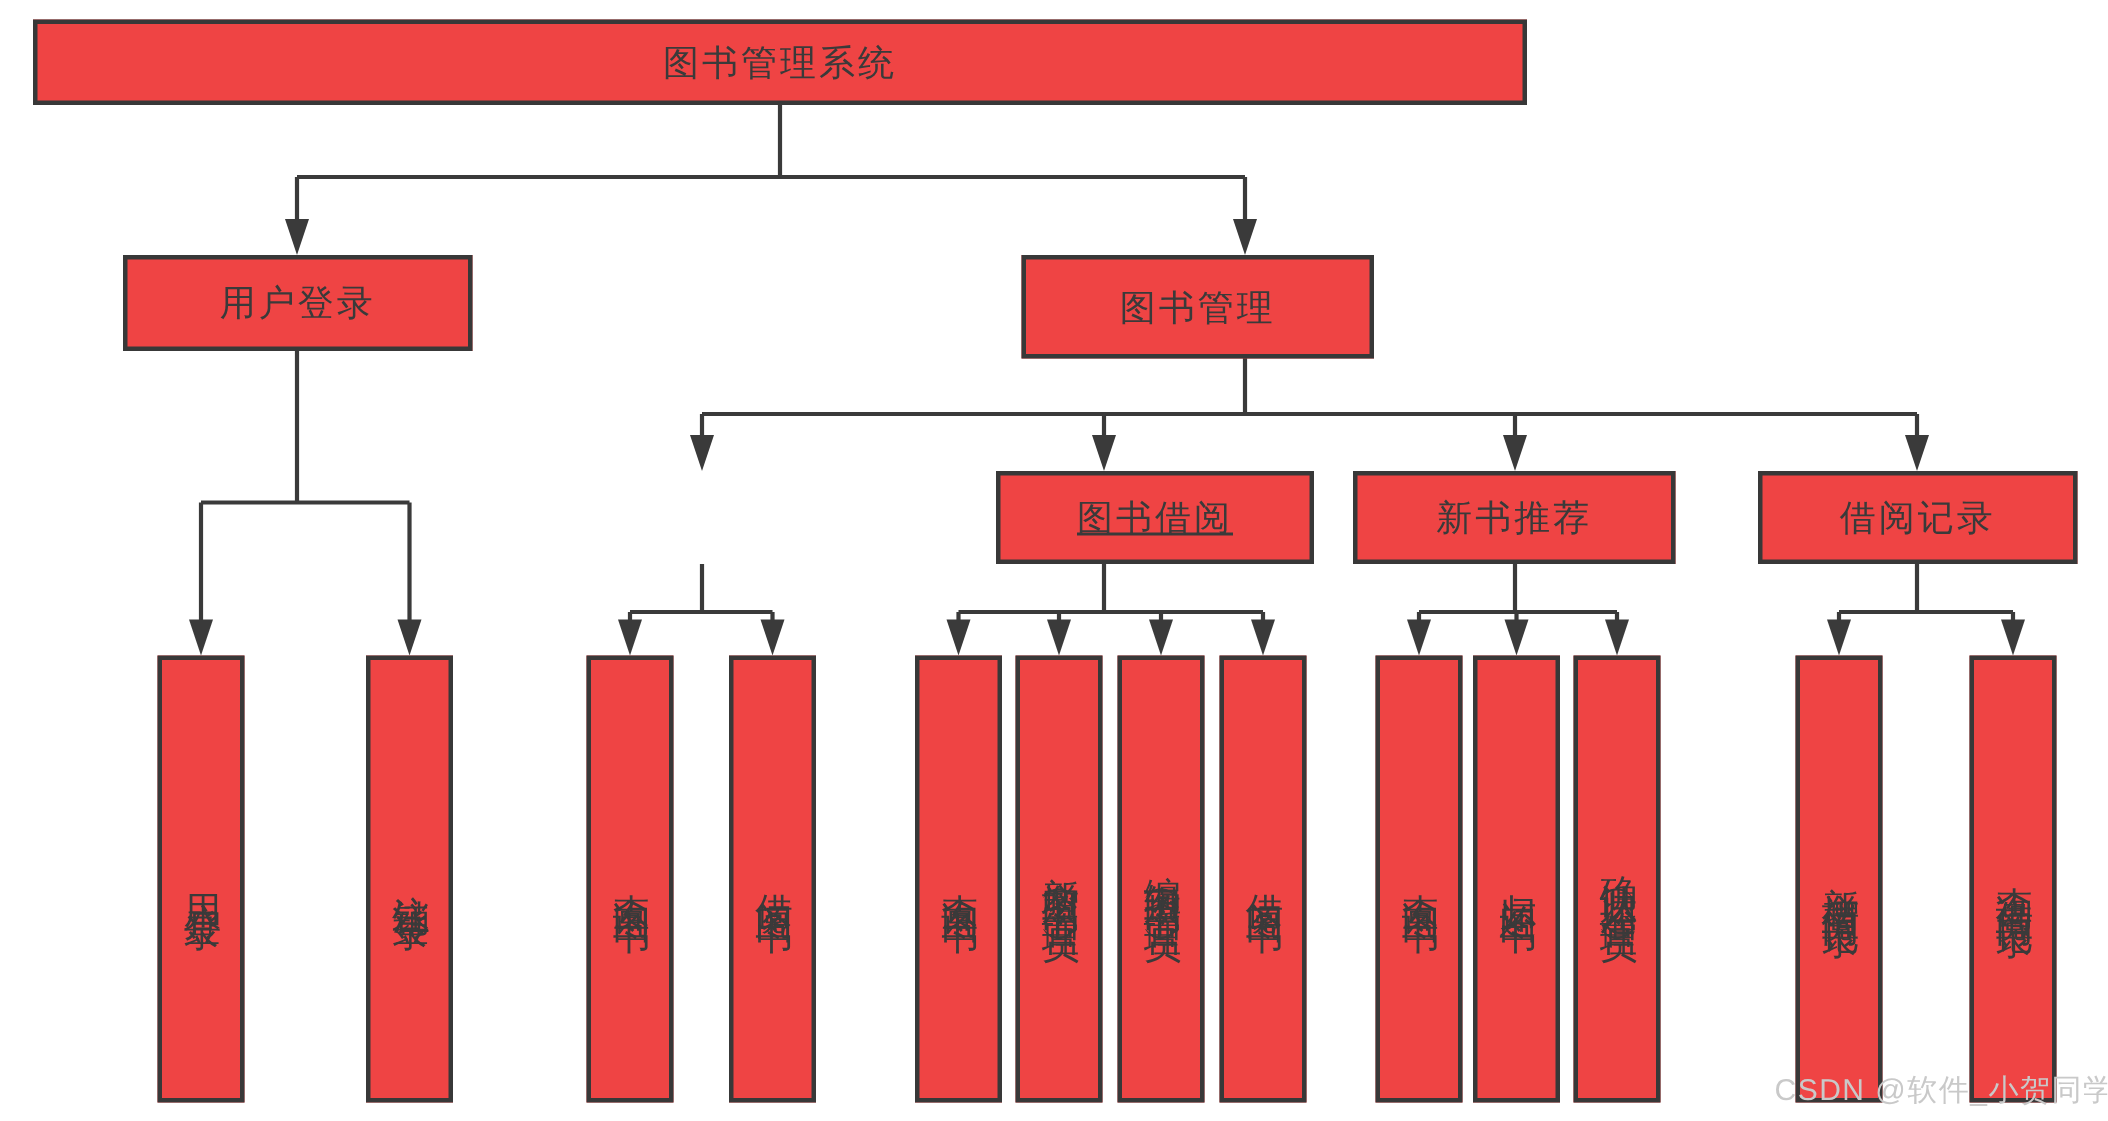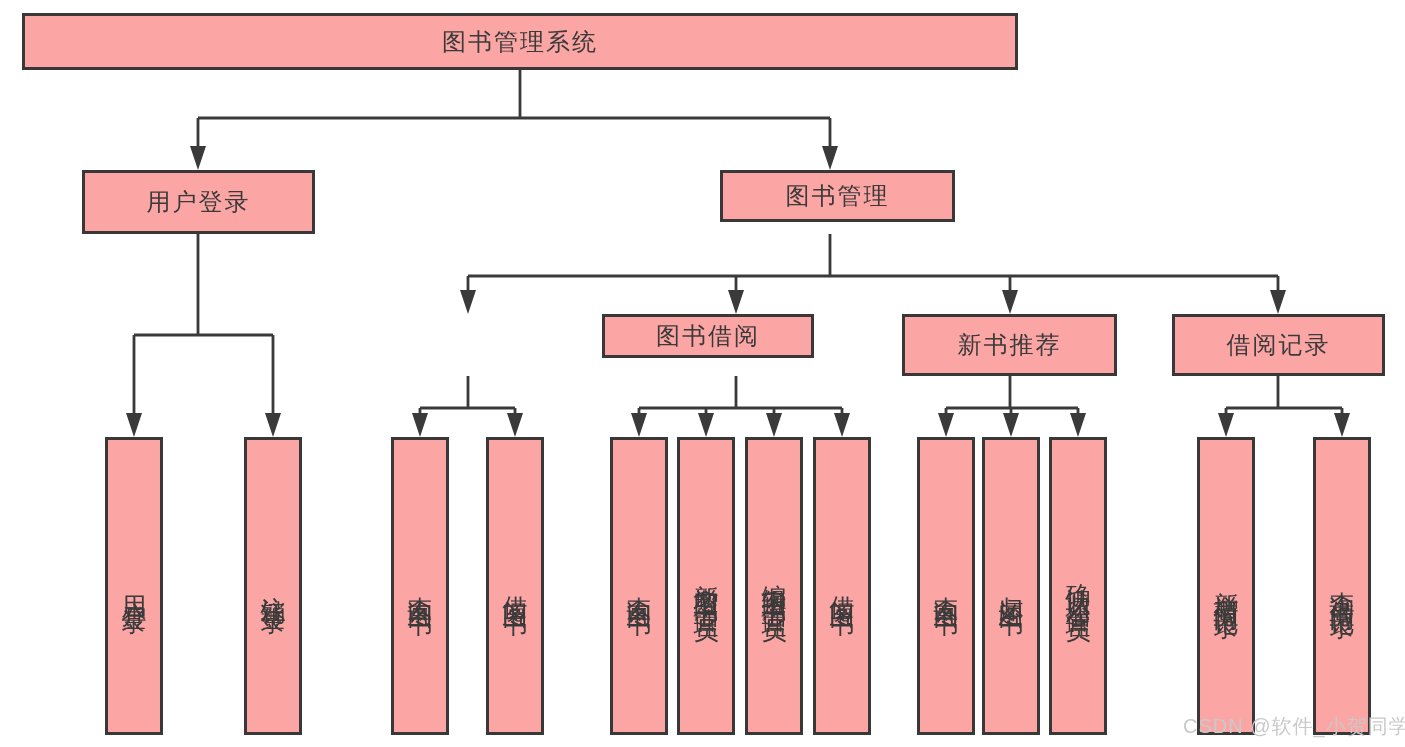--- a/index.html
+++ b/index.html
@@ -22,21 +22,21 @@
     stroke: #3a3a3a;
     stroke-width: 2.8;
   }
   .connector-layer polygon {
     fill: #3a3a3a;
     stroke: none;
   }
   .node {
     position: absolute;
     box-sizing: border-box;
-    background: #fca5a5;
+    background: #ef4444;
     border: 3px solid #383838;
     display: flex;
     align-items: center;
     justify-content: center;
     text-align: right;
   }
   .hnode {
     font-size: 24px;
     letter-spacing: 2px;
     white-space: nowrap;
@@ -111,23 +111,23 @@
     <g>
       <path d="M1278,376 V408 M1226,408 H1342 M1226,408 V421 M1342,408 V421"></path>
       <polygon points="1218,413 1234,413 1226,437"></polygon>
       <polygon points="1334,413 1350,413 1342,437"></polygon>
     </g>
   </svg>
 
   <div class="node hnode" style="left:22px; top:13px; width:996px; height:57px;">图书管理系统</div>
 
   <div class="node hnode" style="left:82px; top:170px; width:233px; height:64px;">用户登录</div>
-  <div class="node hnode" style="left:720px; top:170px; width:235px; height:52px;">图书管理</div>
+  <div class="node hnode" style="left:681px; top:170px; width:235px; height:69px;">图书管理</div>
 
-  <div class="node hnode" style="left:602px; top:314px; width:212px; height:44px;">图书借阅</div>
+  <div class="node hnode" style="left:664px; top:314px; width:212px; height:62px;text-decoration:underline;">图书借阅</div>
   <div class="node hnode" style="left:902px; top:314px; width:215px; height:62px;">新书推荐</div>
   <div class="node hnode" style="left:1172px; top:314px; width:213px; height:62px;">借阅记录</div>
 
   <div class="node vnode" style="left:105px;">
     <span class="vlabel">用户登录</span>
   </div>
   <div class="node vnode" style="left:244px;">
     <span class="vlabel">注销登录</span>
   </div>
 

